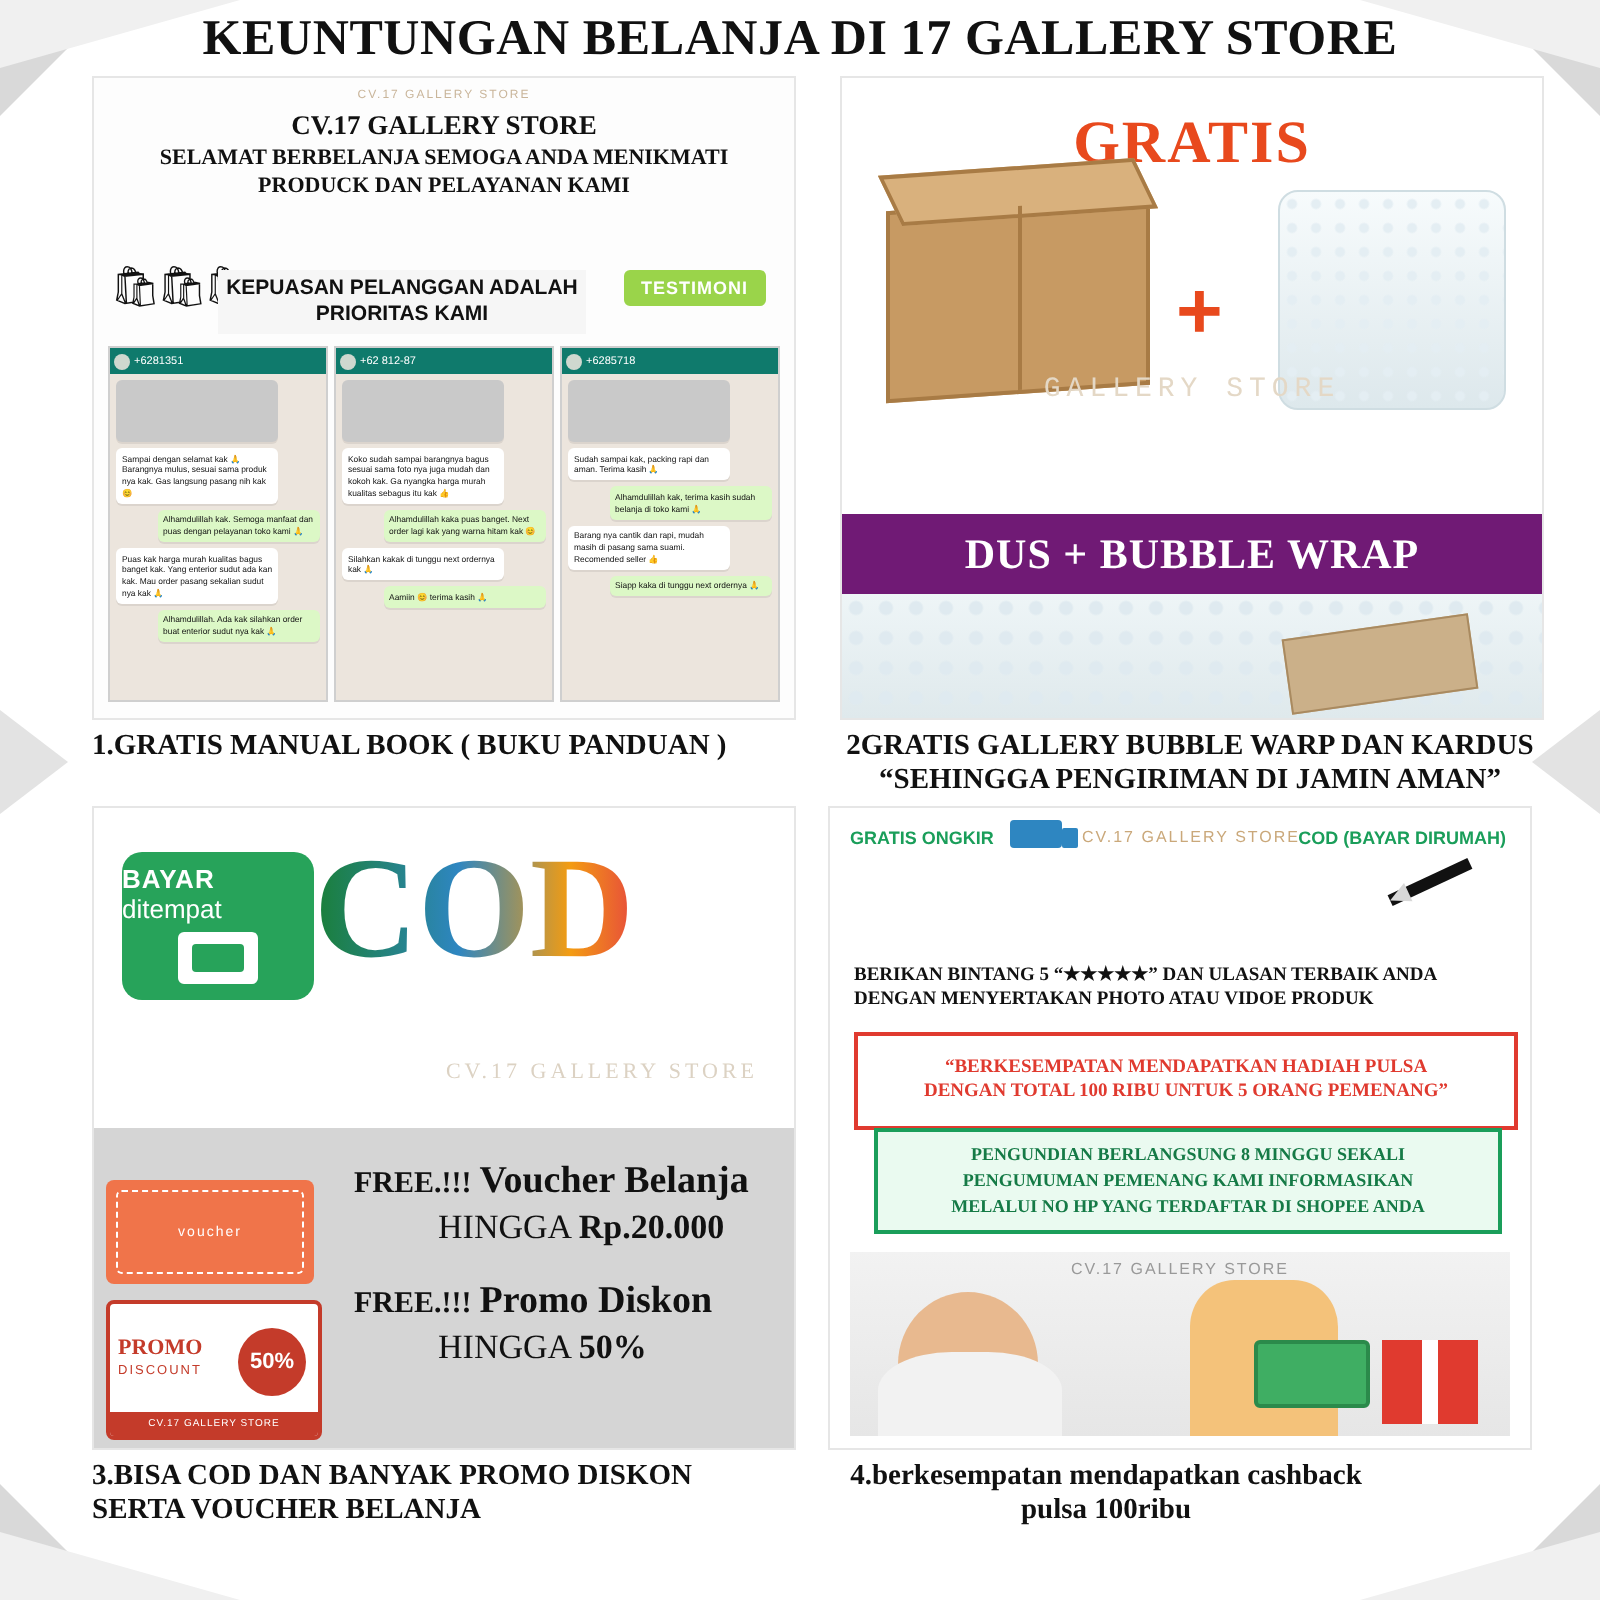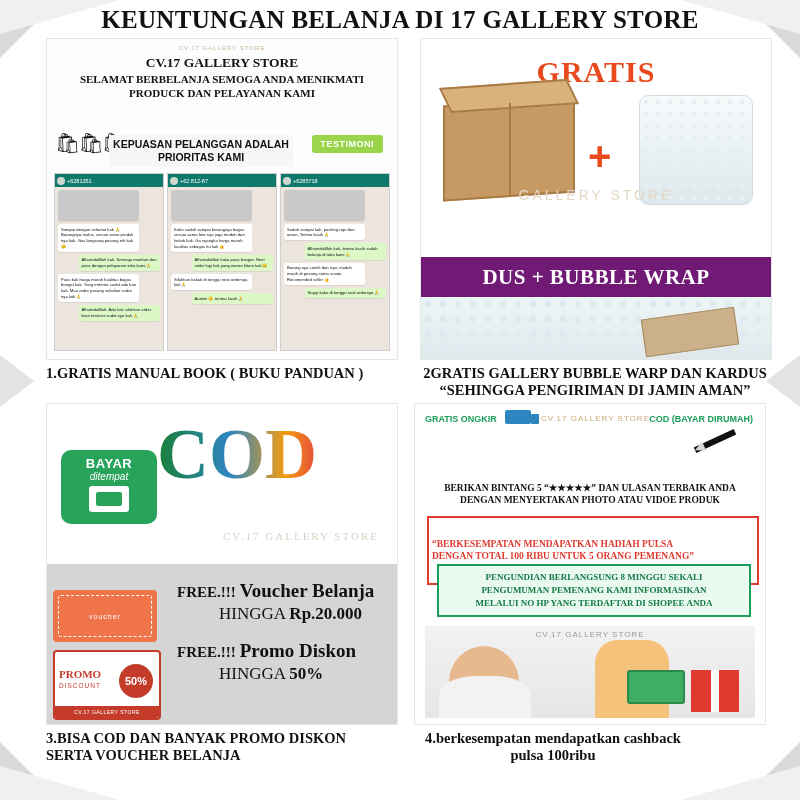--- a/index.html
+++ b/index.html
@@ -68,34 +68,34 @@
   .p2 .top{position:absolute;top:0;left:0;right:0;height:215px;background:#fff;}
   .p2 .gratis{position:absolute;top:16px;left:0;width:100%;text-align:center;font-size:30px;font-weight:bold;color:#e8491d;font-family:"Liberation Serif",serif;letter-spacing:1px;}
   .box{position:absolute;left:22px;top:62px;width:128px;height:92px;background:#c79a63;border:2px solid #a87b45;transform:skewY(-4deg);}
   .box:before{content:"";position:absolute;left:0;top:-20px;width:124px;height:22px;background:#d9b17d;border:2px solid #a87b45;transform:skewX(25deg);}
   .box:after{content:"";position:absolute;left:50%;top:0;width:2px;height:92px;background:#a87b45;}
   .plus{position:absolute;left:167px;top:95px;font-size:40px;color:#e8491d;font-weight:bold;}
   .roll{position:absolute;right:18px;top:56px;width:112px;height:108px;border-radius:10px;background:
      radial-gradient(circle at 6px 6px,#e4eef3 2px,transparent 3px) 0 0/12px 12px,
      linear-gradient(#f7fbfc,#dde8ec);
      border:1px solid #cfdde2;}
-  .p2 .wm2{position:absolute;top:148px;left:0;width:100%;text-align:center;font-size:14px;color:#e4d8c6;letter-spacing:3px;font-family:Liberation Sans, sans-serif;}
+  .p2 .wm2{position:absolute;top:148px;left:0;width:100%;text-align:center;font-size:14px;color:#e4d8c6;letter-spacing:3px;font-family:Liberation Mono, monospace;}
   .p2 .banner{position:absolute;top:218px;left:0;width:100%;height:40px;background:#701a75;display:flex;align-items:center;justify-content:center;}
   .p2 .banner span{color:#fff;font-size:21px;font-weight:bold;font-family:"Liberation Serif",serif;letter-spacing:.5px;}
   .p2 .bottom{position:absolute;top:258px;left:0;right:0;bottom:0;background:
      radial-gradient(circle at 7px 7px,#dfeaf0 3px,transparent 4px) 0 0/15px 15px,
      linear-gradient(#eef5f7,#dfe9ec);}
   .p2 .wrapsheet{position:absolute;right:34px;bottom:8px;width:92px;height:36px;background:#cbb089;transform:rotate(-8deg);border:1px solid #a98a60;}
 
   
   .p3{position:relative;width:350px;height:320px;background:#fff;border:1px solid #e6e6e6;overflow:hidden;}
   .p3 .codarea{position:relative;height:160px;}
-  .bayar{position:absolute;left:14px;top:22px;width:96px;height:74px;background:#27a35a;border-radius:10px;color:#fff;text-align:center;margin-top:24px;}
+  .bayar{position:absolute;left:14px;top:22px;width:96px;height:74px;background:#27a35a;border-radius:10px;color:#fff;}
   .bayar .b1{font-size:13px;font-weight:bold;margin-top:6px;letter-spacing:.5px;}
-  .bayar .b2{font-size:10px;font-style:italic;}
+  .bayar .b2{font-size:13px;}
   .bayar .bicon{width:40px;height:26px;margin:4px auto 0;background:#fff;border-radius:3px;position:relative;}
   .bayar .bicon:after{content:"";position:absolute;left:7px;top:6px;width:26px;height:14px;background:#27a35a;border-radius:2px;}
   .codtext{position:absolute;left:110px;top:14px;font-size:72px;font-weight:bold;line-height:1;
      background:linear-gradient(90deg,#1a7f37 0%,#2e86c1 45%,#f39c12 80%,#e74c3c 100%);
      -webkit-background-clip:text;background-clip:text;color:transparent;
      font-family:"Liberation Serif",serif;}
   .p3 .wm3{position:absolute;top:126px;right:18px;font-size:11px;color:#dcd2c3;letter-spacing:2px;font-family:"Liberation Serif",serif;}
   .p3 .voucherarea{position:absolute;top:160px;left:0;right:0;bottom:0;background:#d5d5d5;display:flex;}
   .vleft{width:118px;position:relative;padding:26px 6px;}
   .vticket{position:relative;width:104px;height:52px;background:#f0744a;border-radius:4px;}
@@ -115,22 +115,22 @@
   
   .p4{position:relative;width:350px;height:320px;background:#fff;border:1px solid #e6e6e6;overflow:hidden;}
   .p4 .r1{position:absolute;top:10px;left:10px;font-size:9px;font-weight:bold;color:#1a9e5a;}
   .p4 .wm4{position:absolute;top:10px;left:126px;font-size:8px;color:#caa87a;letter-spacing:1px;}
   .p4 .cod{position:absolute;top:10px;right:12px;font-size:9px;font-weight:bold;color:#1a9e5a;}
   .p4 .truck{position:absolute;top:6px;left:90px;width:26px;height:14px;background:#2e86c1;border-radius:2px;}
   .p4 .truck:after{content:"";position:absolute;right:-8px;top:4px;width:8px;height:10px;background:#2e86c1;border-radius:1px;}
   .p4 .people{position:absolute;top:30px;left:40px;width:60px;height:40px;}
   .p4 .pen{position:absolute;top:34px;right:28px;width:44px;height:6px;background:#111;transform:rotate(-25deg);}
   .p4 .pen:after{content:"";position:absolute;left:-10px;top:-2px;border-left:10px solid transparent;border-top:5px solid transparent;border-bottom:5px solid transparent;border-right:10px solid #d8d8d8;}
-  .p4 .line1{position:absolute;top:78px;left:12px;width:326px;text-align:center;font-size:9.5px;font-weight:bold;line-height:1.3;font-family:"Liberation Serif",serif;}
-  .p4 .redbox{position:absolute;top:112px;left:12px;width:322px;border:2px solid #e03a2f;padding:20px 3px;text-align:left;}
+  .p4 .line1{position:absolute;top:78px;left:12px;width:326px;font-size:9.5px;font-weight:bold;line-height:1.3;font-family:"Liberation Serif",serif;}
+  .p4 .redbox{position:absolute;top:112px;left:12px;width:322px;border:2px solid #e03a2f;padding:10px 3px;text-align:center;}
   .p4 .redbox div{color:#e03a2f;font-size:9.5px;font-weight:bold;line-height:1.3;font-family:"Liberation Serif",serif;}
   .p4 .greenbox{position:absolute;top:160px;left:22px;width:302px;border:2px solid #1a9e5a;background:#eafaf0;padding:5px 4px;text-align:center;}
   .p4 .greenbox div{color:#157a46;font-size:9px;font-weight:bold;line-height:1.45;font-family:"Liberation Serif",serif;}
   .p4 .photo{position:absolute;top:222px;left:10px;width:330px;height:92px;background:linear-gradient(#f2f2f2,#e6e6e6);overflow:hidden;}
   .p4 .photo .wm5{position:absolute;top:4px;left:0;width:100%;text-align:center;font-size:8px;color:#999;letter-spacing:1px;}
   .woman{position:absolute;left:24px;top:20px;width:70px;height:72px;background:#e8b98f;border-radius:50% 50% 0 0;}
   .woman:after{content:"";position:absolute;left:-10px;top:30px;width:92px;height:48px;background:#f2f2f2;border-radius:40% 40% 0 0;}
   .manbody{position:absolute;right:86px;top:14px;width:74px;height:78px;background:#f4c27a;border-radius:30% 30% 0 0;}
   .money{position:absolute;right:70px;top:44px;width:54px;height:30px;background:#3fae63;border:2px solid #2b8a4b;border-radius:3px;}
   .gift{position:absolute;right:16px;bottom:6px;width:48px;height:42px;background:#e03a2f;}

